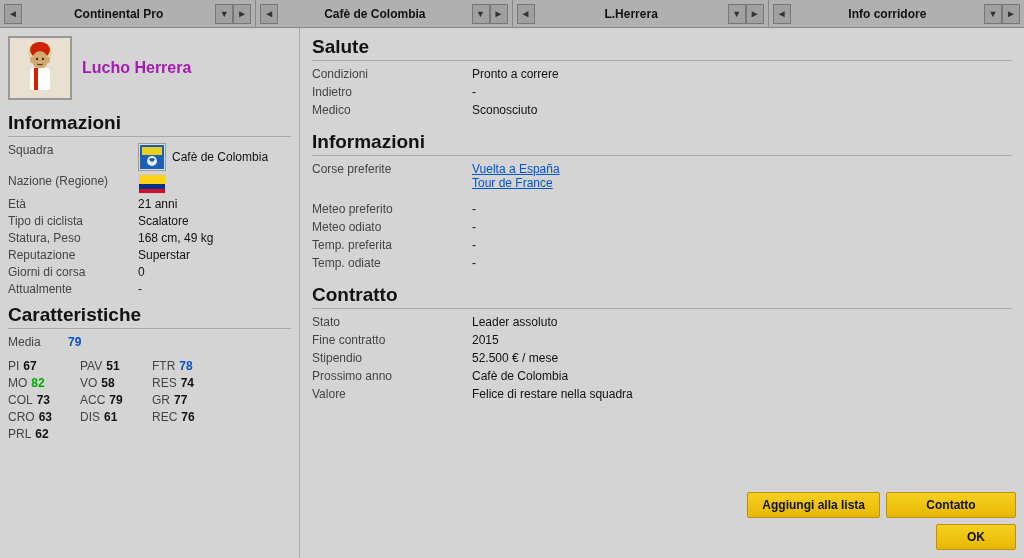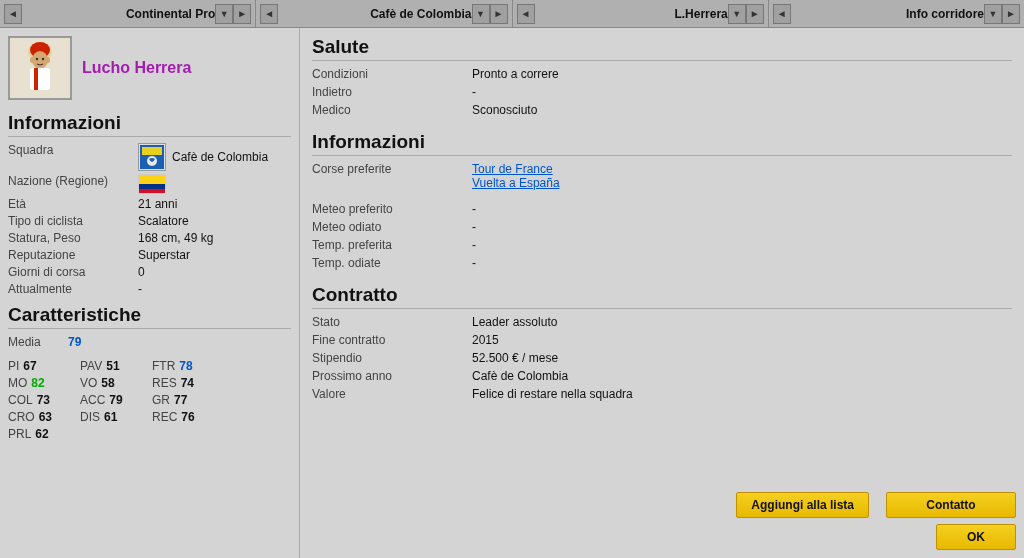--- a/index.html
+++ b/index.html
@@ -36,21 +36,21 @@
       display: flex;
       align-items: center;
       justify-content: center;
       cursor: pointer;
       font-size: 10px;
       color: #333;
       flex-shrink: 0;
     }
     .nav-title {
       flex: 1;
-      text-align: right;
+      text-align: center;
       font-size: 12px;
       color: #111;
       font-weight: bold;
     }
     .nav-dropdown {
       background: #a0a0a0;
       border: 1px solid #777;
       width: 18px;
       height: 20px;
       display: flex;
@@ -210,21 +210,21 @@
       position: absolute;
       bottom: 8px;
       right: 8px;
       display: flex;
       gap: 6px;
       flex-direction: column;
       align-items: flex-end;
     }
     .btn-row {
       display: flex;
-      gap: 17px;
+      gap: 6px;
     }
     .btn-yellow {
       background: linear-gradient(to bottom, #f5d020, #e8b800);
       border: 1px solid #c09000;
       padding: 5px 14px;
       font-size: 12px;
       font-weight: bold;
       color: #111;
       cursor: pointer;
       border-radius: 2px;
@@ -465,22 +465,22 @@
         <div class="right-info-label">Medico</div>
         <div class="right-info-value">Sconosciuto</div>
       </div>
     </div>
 
     <div class="right-section">
       <div class="section-title">Informazioni</div>
       <div class="right-info-row">
         <div class="right-info-label">Corse preferite</div>
         <div class="right-info-value">
+          <div class="right-info-value link">Vuelta a España</div>
           <div class="right-info-value link">Tour de France</div>
-          <div class="right-info-value link">Vuelta a España</div>
         </div>
       </div>
       <div class="right-info-row" style="margin-top:12px;">
         <div class="right-info-label">Meteo preferito</div>
         <div class="right-info-value">-</div>
       </div>
       <div class="right-info-row">
         <div class="right-info-label">Meteo odiato</div>
         <div class="right-info-value">-</div>
       </div>

